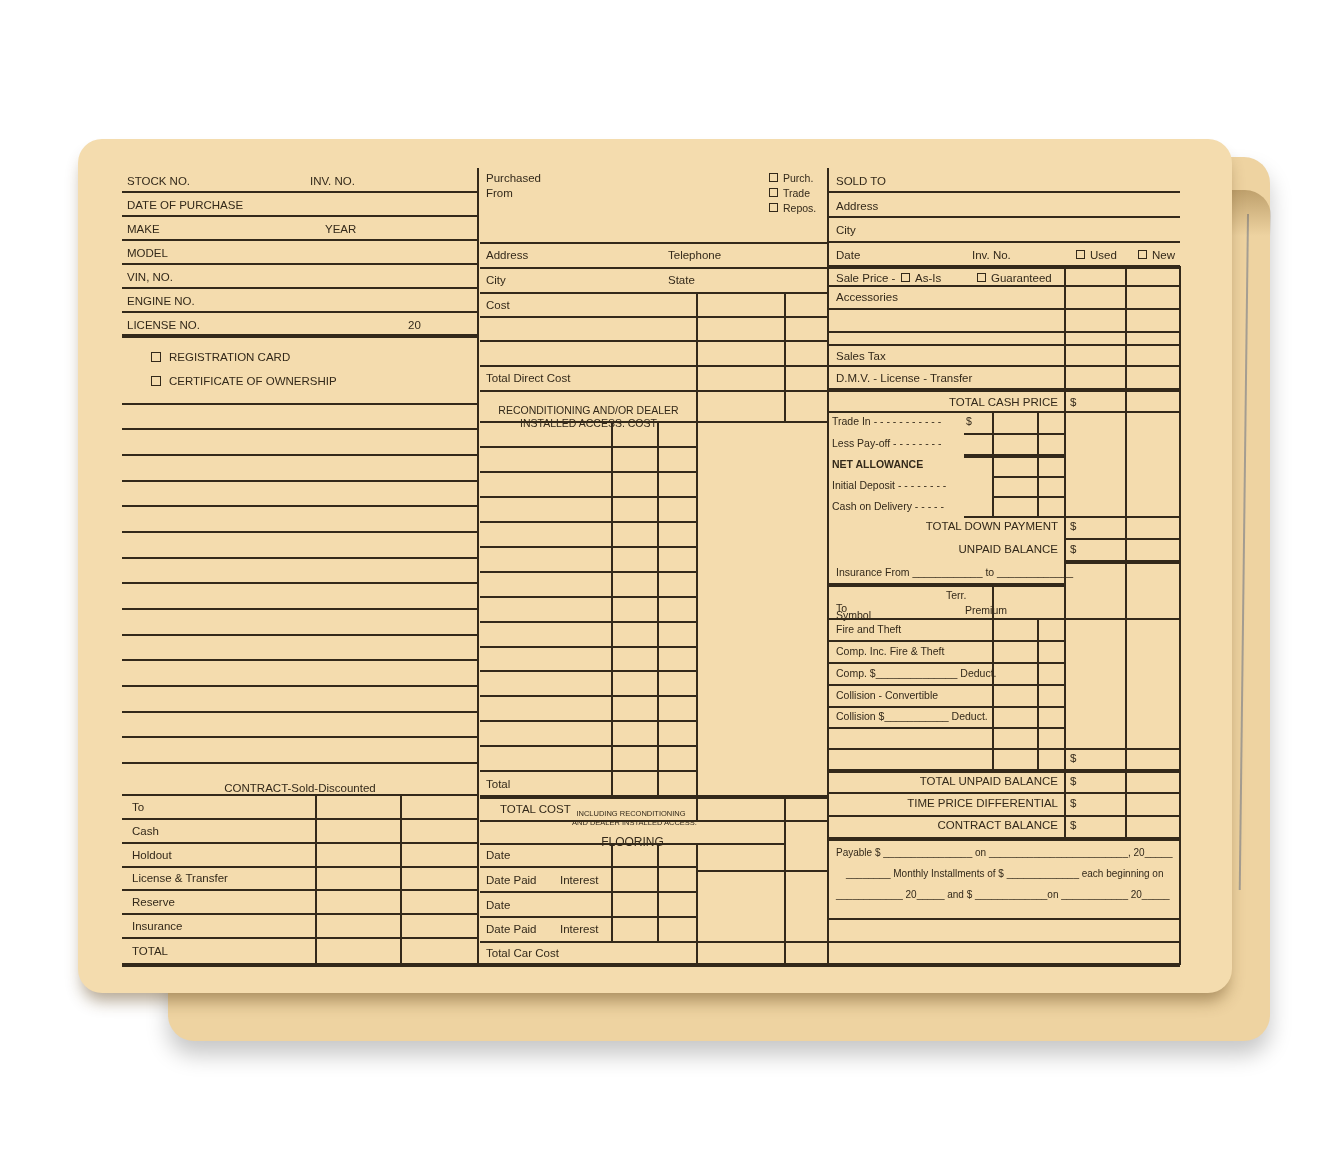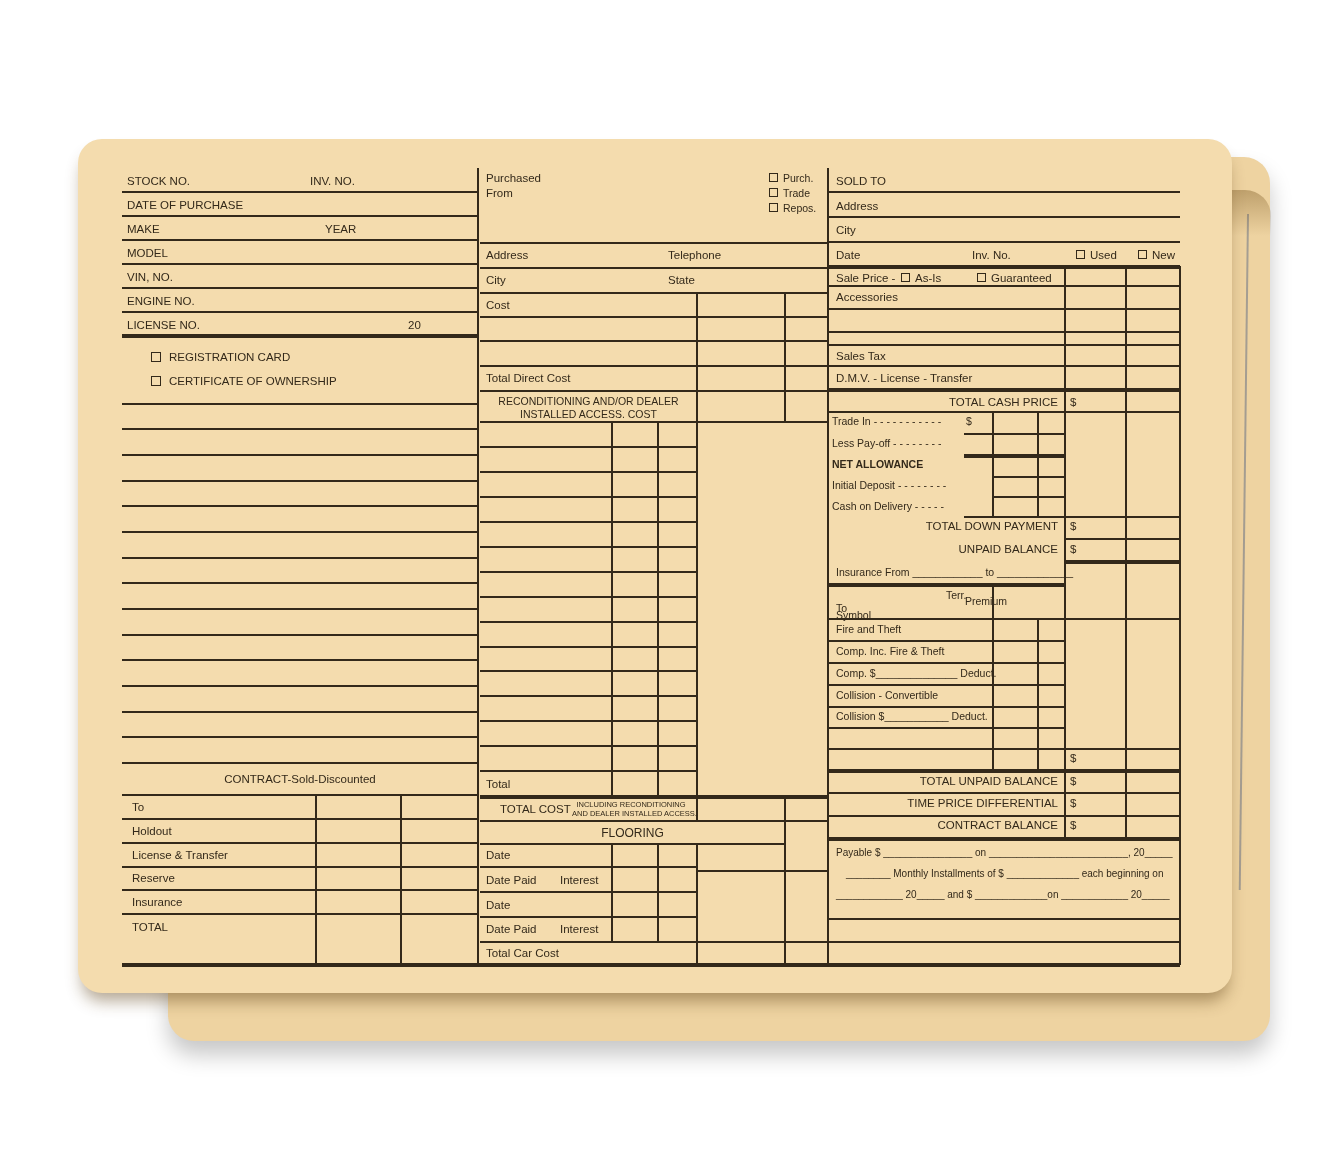--- a/index.html
+++ b/index.html
@@ -32,21 +32,21 @@
     box-shadow:0 12px 16px -4px rgba(92,62,20,0.45);
   }
   .hl{position:absolute;height:2px;background:var(--ink);}
   .hl.th{height:3.5px;}
   .vl{position:absolute;width:2px;background:var(--ink);}
   .t{position:absolute;font-size:11.5px;line-height:13px;color:var(--ink);white-space:nowrap;}
   .t.sm{font-size:10.5px;line-height:12px;}
   .t.xs{font-size:7.5px;line-height:8.5px;}
   .t.fs10{font-size:10px;line-height:12px;}
   .t.b{font-weight:bold;}
-  .t.c{text-align:center;}
+  .t.c{text-align:center;margin-top:9px;}
   .t.ra{text-align:right;width:230px;left:828px;}
   .cb{position:absolute;width:10px;height:10px;border:1.7px solid var(--ink);box-sizing:border-box;background:transparent;}
   .cb.s9{width:9px;height:9px;}
   .ruled{
     position:absolute;left:122px;top:379.4px;width:356px;height:385px;
     background:repeating-linear-gradient(to bottom, transparent 0, transparent 23.66px, var(--ink) 23.66px, var(--ink) 25.66px);
   }
   .recond-grid{
     position:absolute;left:480px;top:423px;width:217px;height:349.3px;
     background:repeating-linear-gradient(to bottom, transparent 0, transparent 22.95px, var(--ink) 22.95px, var(--ink) 24.95px);
@@ -103,20 +103,23 @@
   <span class="t" style="left:169px;top:375px;">CERTIFICATE OF OWNERSHIP</span>
 
   <div class="ruled"></div>
 
   <span class="t c" style="left:122px;top:773px;width:356px;">CONTRACT-Sold-Discounted</span>
   <div class="hl" style="left:122px;top:794px;width:356px;"></div>
 
   <div class="contract-grid">
     <div class="crow">
         <span>To</span>
+      </div>
+    <div class="crow">
+        <span>Cash</span>
       </div>
     <div class="crow">
         <span>Holdout</span>
       </div>
     <div class="crow">
         <span>License &amp; Transfer</span>
       </div>
     <div class="crow">
         <span>Reserve</span>
       </div>

